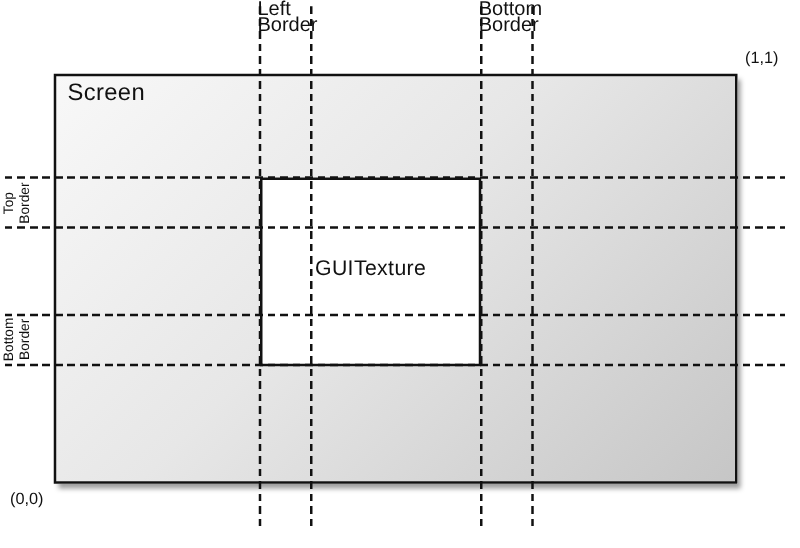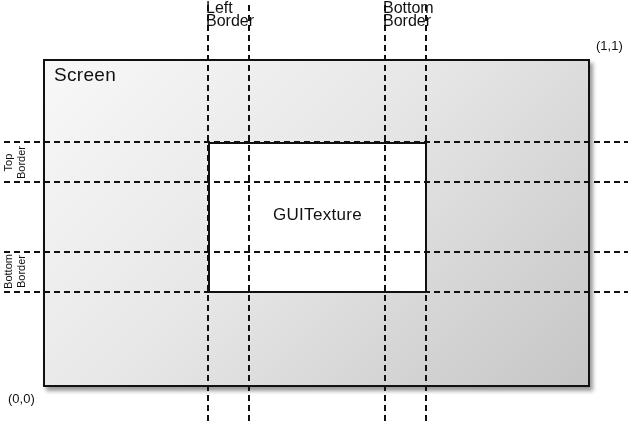--- a/index.html
+++ b/index.html
@@ -37,21 +37,21 @@
     left: 9px;
     top: 3px;
     font-size: 19px;
     letter-spacing: 0.3px;
   }
   
   .gui {
     position: absolute;
     left: 208px;
     top: 142px;
-    width: 219px;
+    width: 177px;
     height: 151px;
     box-sizing: border-box;
     border: 2px solid var(--line, #111111);
     background: var(--texture-fill, #ffffff);
     display: flex;
     align-items: center;
     justify-content: center;
     z-index: 2;
   }
   .gui-label {

